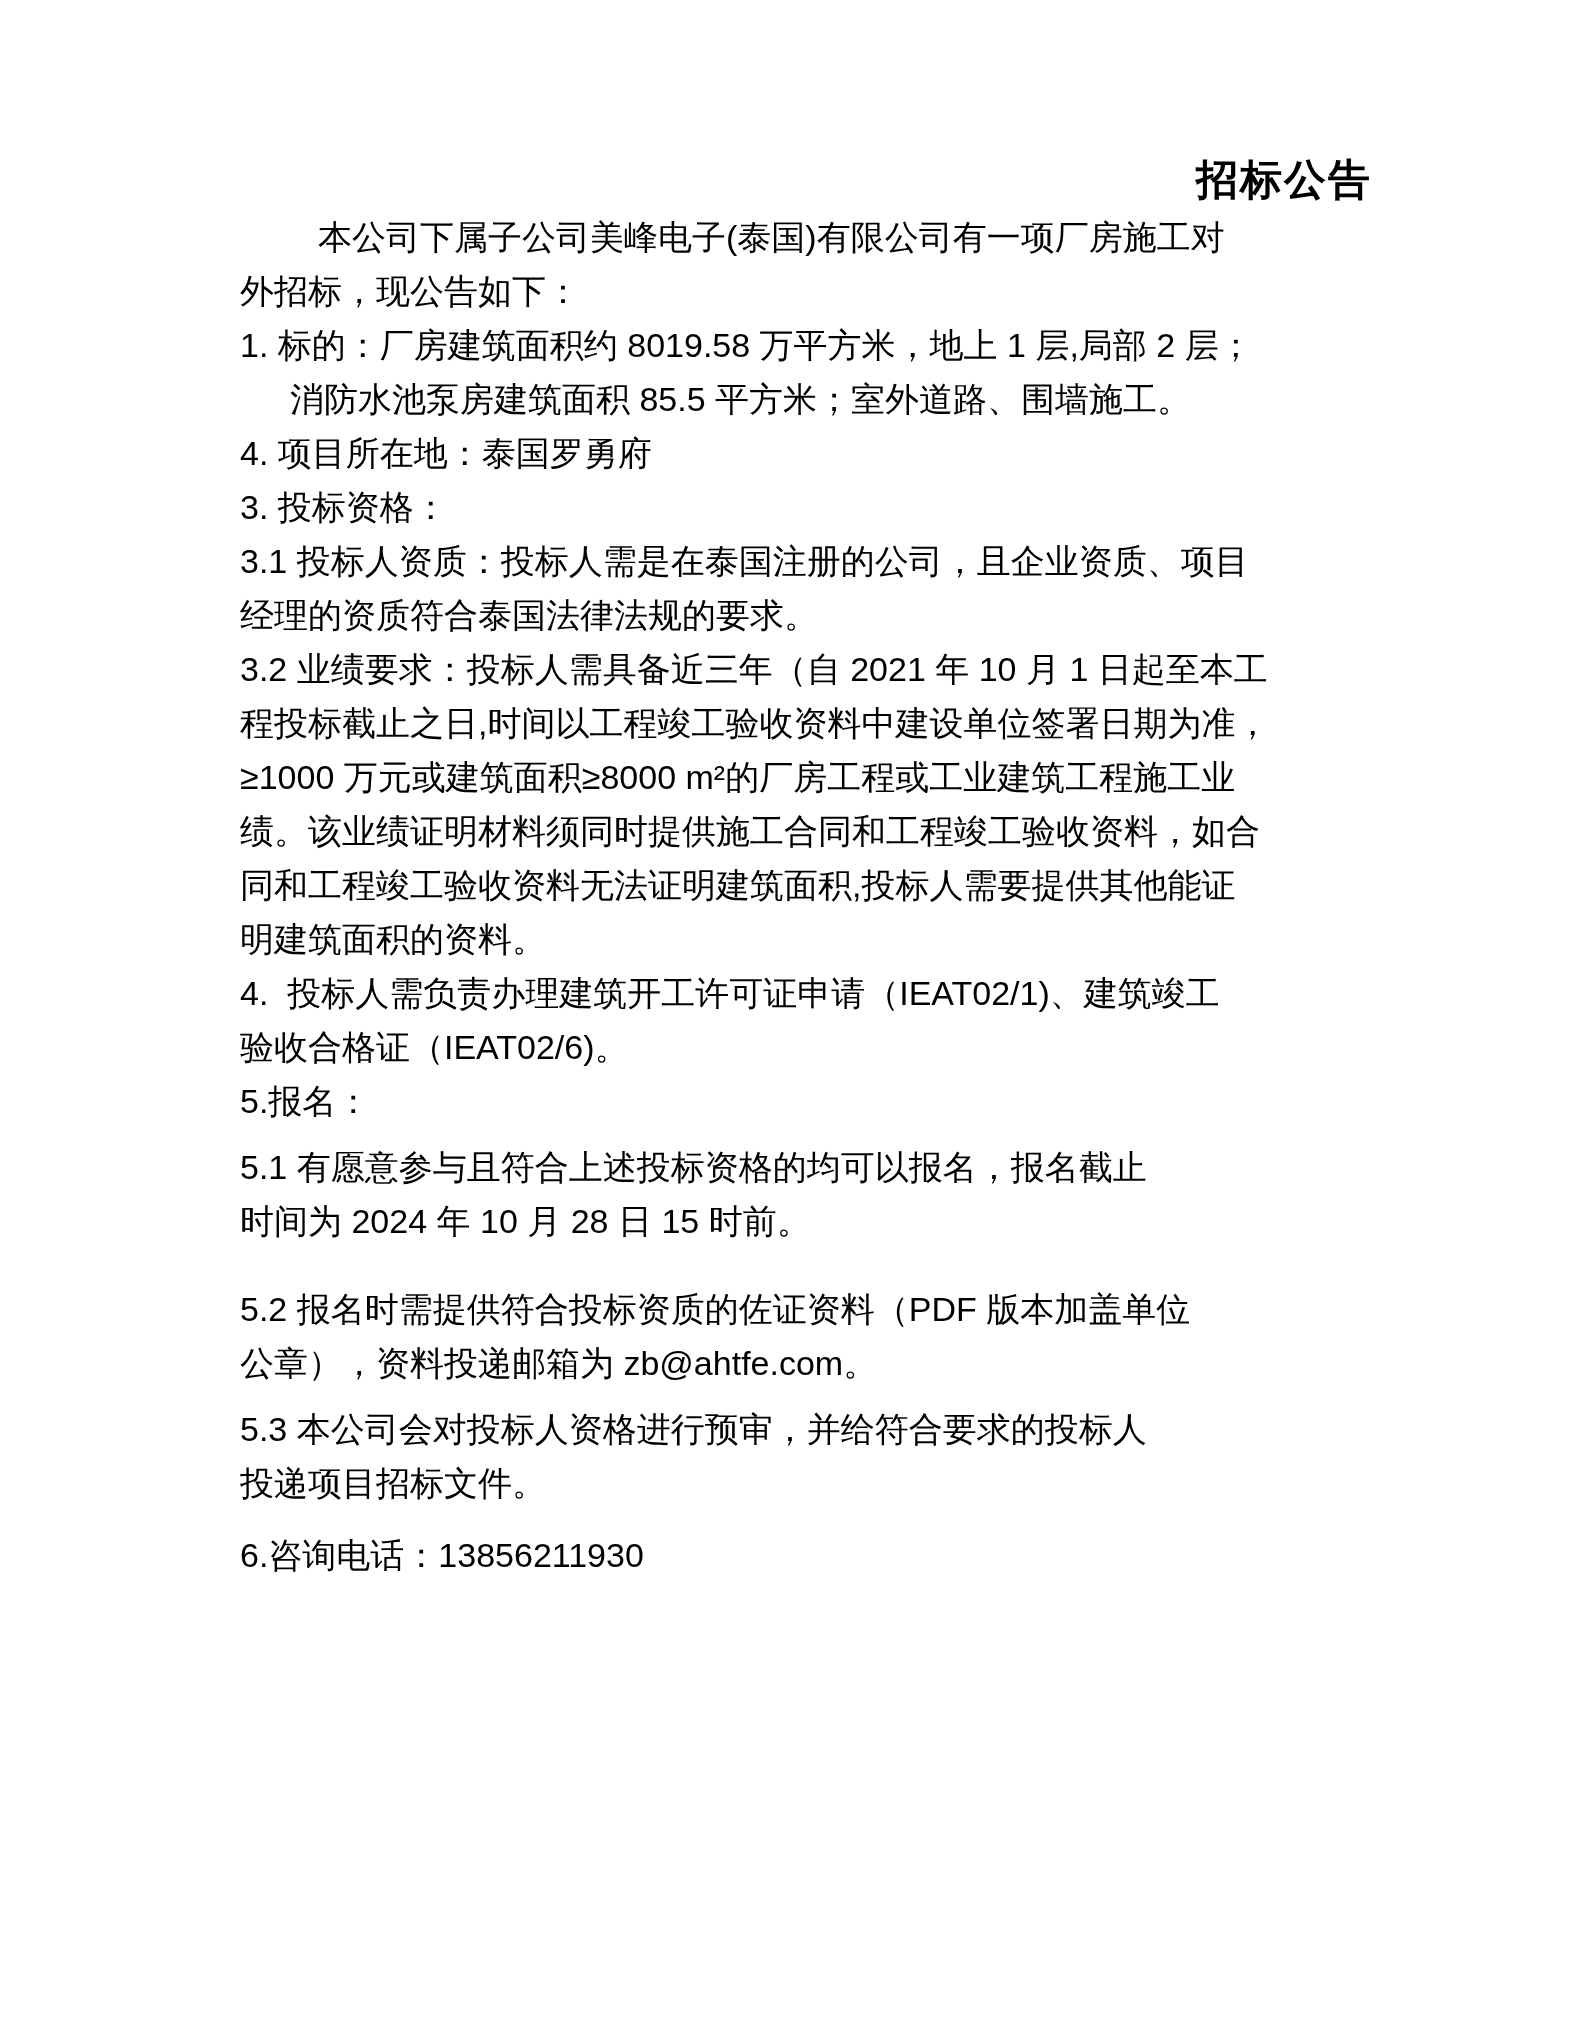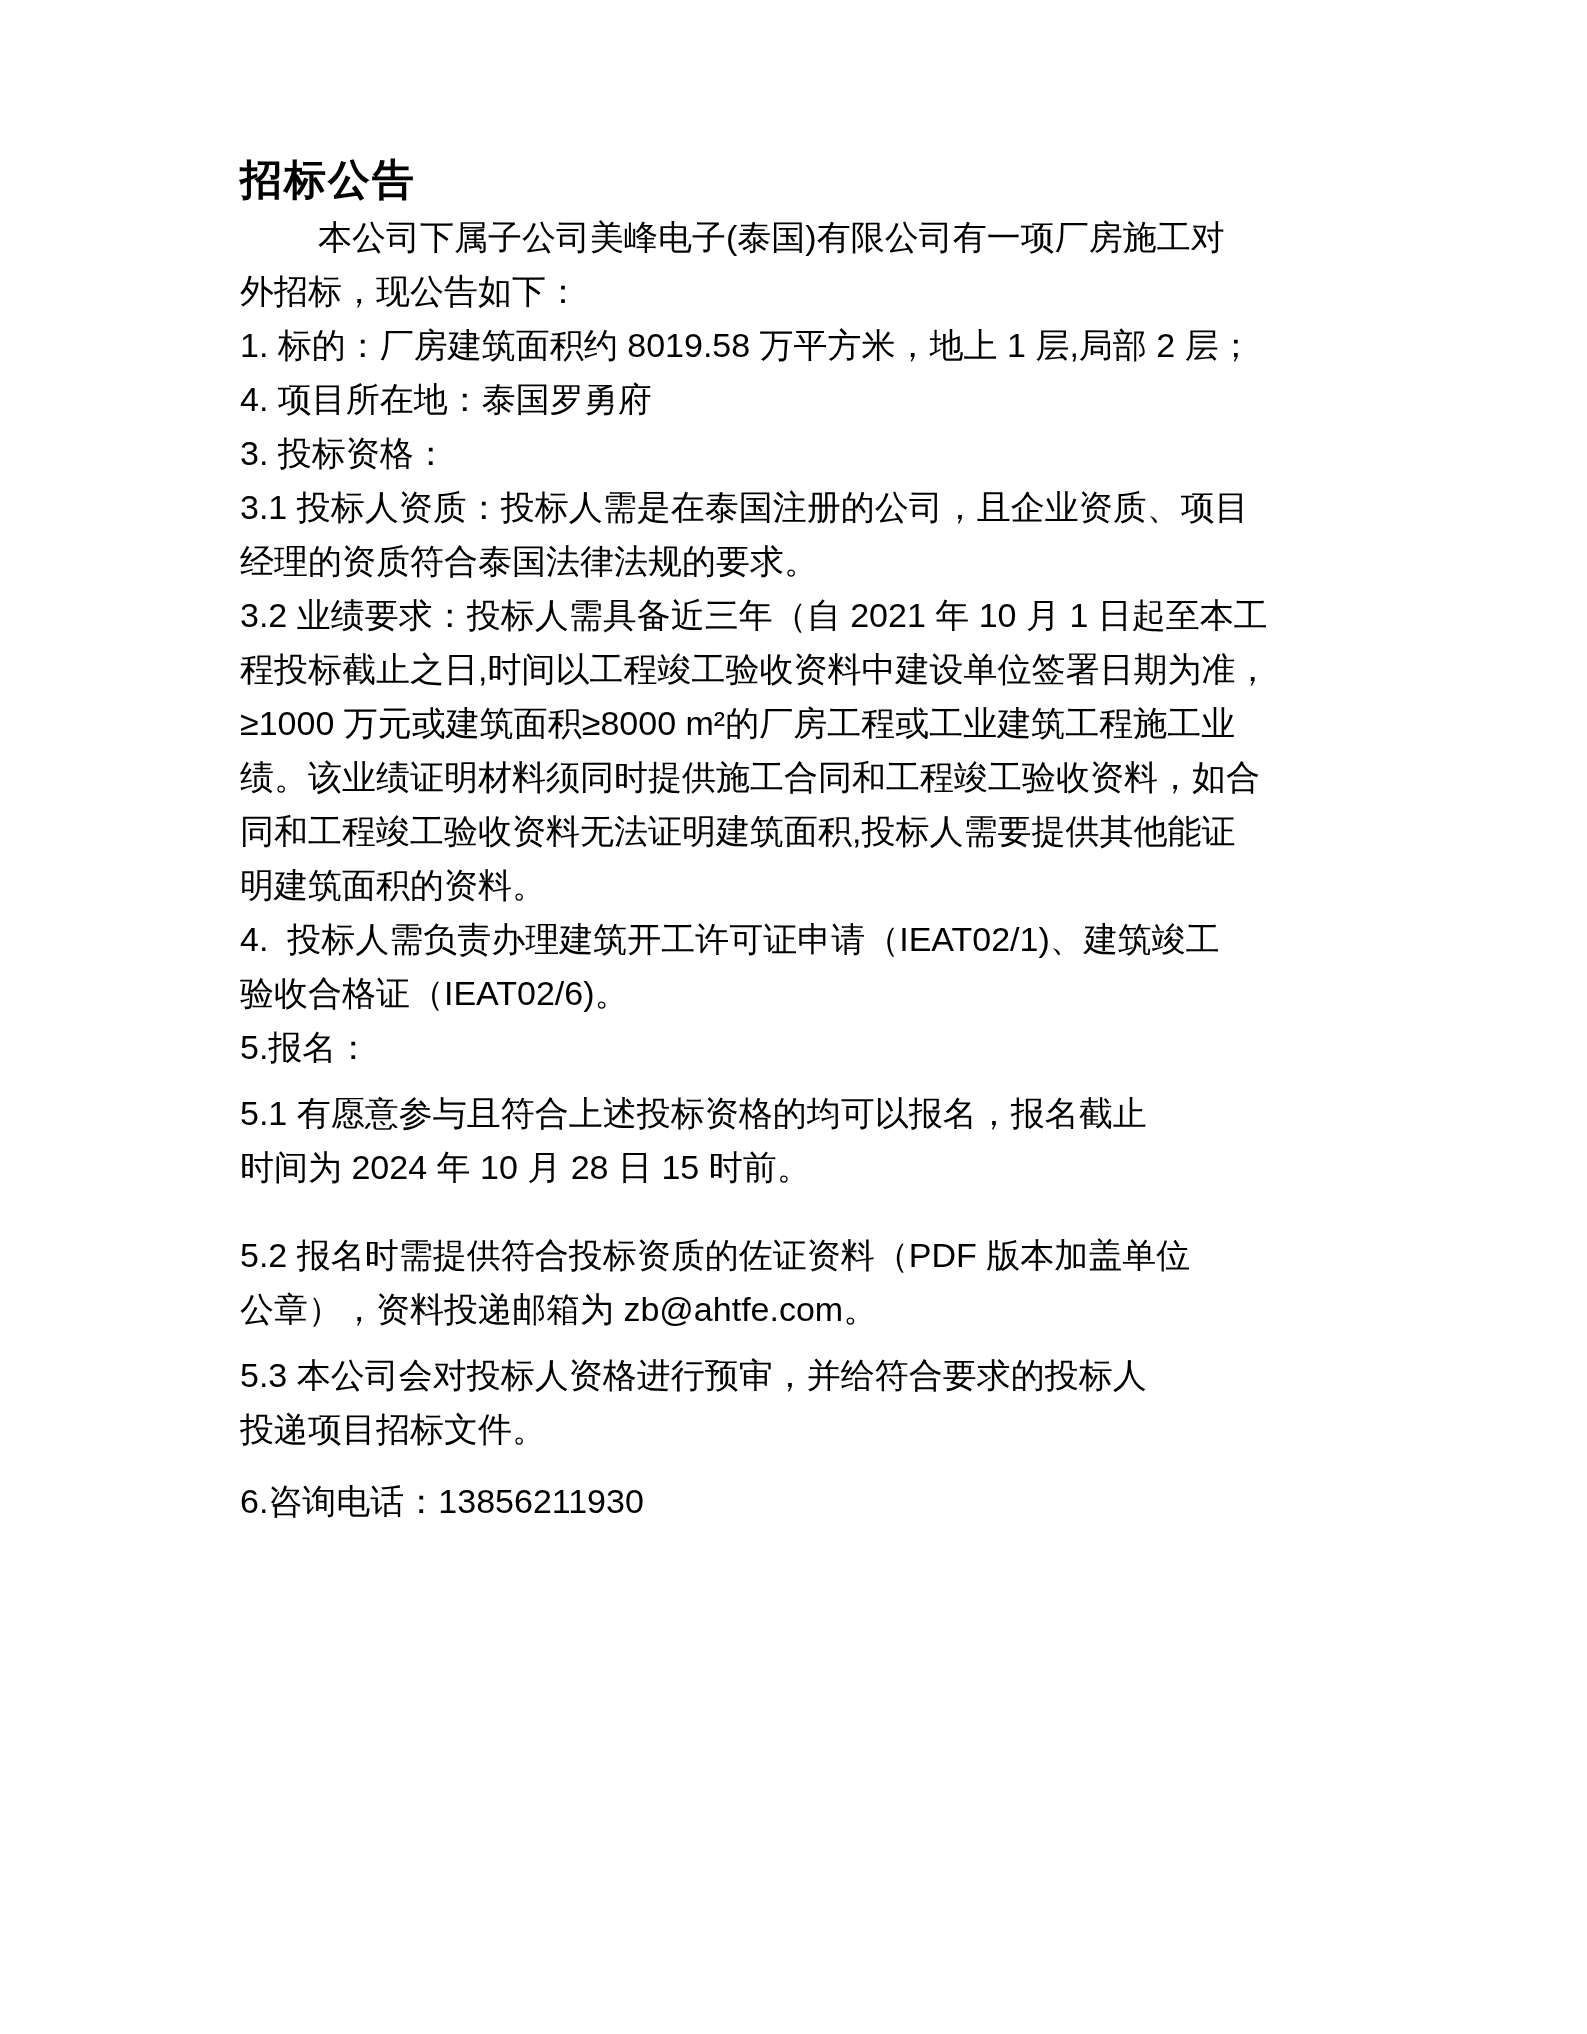--- a/index.html
+++ b/index.html
@@ -19,21 +19,21 @@
   }
   .content {
     box-sizing: border-box;
     padding: 150px 215px 0 240px; 
   }
   .doc-title {
     font-family: "Liberation Sans", "DejaVu Sans", sans-serif;
     font-weight: 700;
     font-size: 42px;
     line-height: 60px;
-    text-align: left;
+    text-align: right;
     letter-spacing: 2px;
   }
   .line {
     font-size: 34px;
     line-height: 54px;
     min-height: 54px;
     white-space: pre-wrap; 
   }
   .indent2 { text-indent: 78px; }   
   .hang    { padding-left: 50px; }  
@@ -46,20 +46,21 @@
 
 <div class="page">
   <div class="content">
 
     <div class="doc-title">招标公告</div>
 
     <div class="line indent2">本公司下属子公司美峰电子(泰国)有限公司有一项厂房施工对</div>
     <div class="line">外招标，现公告如下：</div>
 
     <div class="line">1. 标的：厂房建筑面积约 8019.58 万平方米，地上 1 层,局部 2 层；</div>
+    <div class="line hang">消防水池泵房建筑面积 85.5 平方米；室外道路、围墙施工。</div>
 
     <div class="line">4. 项目所在地：泰国罗勇府</div>
 
     <div class="line">3. 投标资格：</div>
 
     <div class="line">3.1 投标人资质：投标人需是在泰国注册的公司，且企业资质、项目</div>
     <div class="line">经理的资质符合泰国法律法规的要求。</div>
 
     <div class="line">3.2 业绩要求：投标人需具备近三年（自 2021 年 10 月 1 日起至本工</div>
     <div class="line">程投标截止之日,时间以工程竣工验收资料中建设单位签署日期为准，</div>

